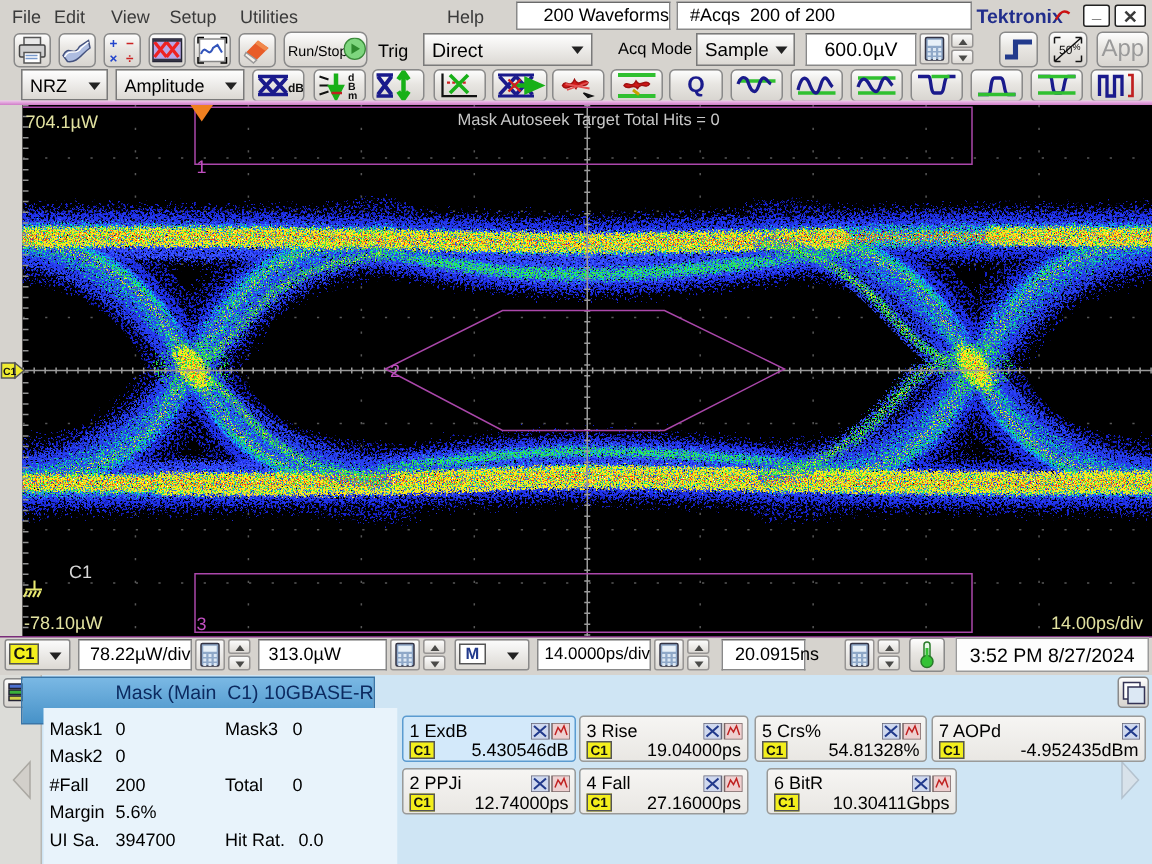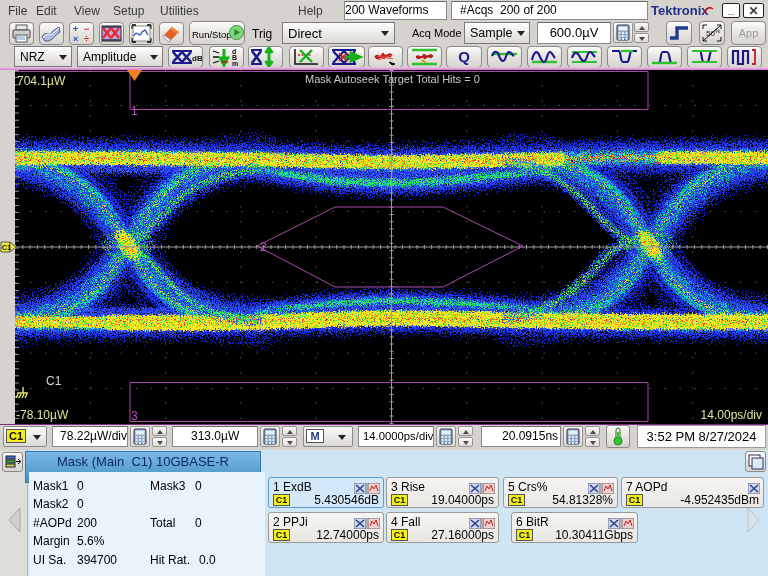--- a/index.html
+++ b/index.html
@@ -23,21 +23,21 @@
 <div id="app">
 
   <div class="abs" style="left:0;top:0;width:768px;height:21px;background:#d6d3ce;font-size:12px;color:#3a3a3a">
     <span class="abs" style="left:8px;top:4px">File</span>
     <span class="abs" style="left:36px;top:4px">Edit</span>
     <span class="abs" style="left:74px;top:4px">View</span>
     <span class="abs" style="left:113px;top:4px">Setup</span>
     <span class="abs" style="left:160px;top:4px">Utilities</span>
     <span class="abs" style="left:217px;top:20px">Applications</span>
     <span class="abs" style="left:298px;top:4px">Help</span>
-    <div class="wbox" style="left:344px;top:1px;width:103px;height:19px;font-size:12px;color:#000;text-align:left;line-height:17px">200 Waveforms</div>
+    <div class="wbox" style="left:344px;top:1px;width:103px;height:19px;font-size:12px;color:#000;text-align:right;line-height:17px">200 Waveforms</div>
     <div class="wbox" style="left:451px;top:1px;width:197px;height:19px;font-size:12px;color:#000;line-height:17px;padding-left:8px">#Acqs&nbsp; 200 of 200</div>
     <div class="abs" style="left:651px;top:3px;font-weight:bold;font-size:13px;color:#222e8c;letter-spacing:0px">Tektronix</div>
     <svg class="abs" style="left:703px;top:4px" width="12" height="12" viewBox="0 0 12 12">
         <path d="M1,9 Q5,1 10,5" fill="none" stroke="#cc1111" stroke-width="1.6"></path>
       </svg>
     <div class="abs" style="left:722px;top:3px;width:18px;height:15px;background:#fff;border:1px solid #222;border-radius:2px;text-align:center;line-height:10px;font-weight:bold;font-size:11px">_</div>
     <div class="abs" style="left:743px;top:3px;width:21px;height:15px;background:#fff;border:1px solid #222;border-radius:2px;text-align:center;line-height:14px;font-weight:bold;font-size:12px">✕</div>
   </div>
 
   <div class="abs" id="row2" style="left:0;top:21px;width:768px;height:25px;background:#d6d3ce">
@@ -123,21 +123,21 @@
         <div class="d"></div>
       </div>
     <div class="btn" style="left:666px;top:0px;width:26px;height:24px"><svg width="24" height="22" viewBox="0 0 24 22">
           <path d="M3,16 L10,16 L10,6 L21,6" fill="none" stroke="#223a8c" stroke-width="3.4"></path>
         </svg></div>
     <div class="btn" style="left:699px;top:0px;width:26px;height:24px"><svg width="24" height="22" viewBox="0 0 24 22">
           <path d="M3,19 L21,3 M3,3 l4,0 M3,3 l0,4 M21,19 l-4,0 M21,19 l0,-4 M21,3 l-4,0 M21,3 l0,4 M3,19 l4,0 M3,19 l0,-4" stroke="#111"></path>
           <text x="6" y="14" font-size="8" fill="#111">50</text>
           <text x="15" y="11" font-size="6" fill="#111">%</text>
         </svg></div>
-    <div class="btn" style="left:731px;top:0px;width:35px;height:24px;color:#9a9a9a;font-size:11px;text-align:center;line-height:22px">App</div>
+    <div class="btn" style="left:731px;top:0px;width:35px;height:24px;color:#9a9a9a;font-size:16px;text-align:center;line-height:22px">App</div>
   </div>
 
   <div class="abs" id="row3" style="left:0;top:46px;width:768px;height:22px;background:#d6d3ce">
     <div class="abs" style="left:14px;top:0px;width:58px;height:21px;background:linear-gradient(#fefefe,#dcd9d4);border:1px solid #7a7a7a;font-size:12px;color:#000">
       <span style="position:absolute;left:5px;top:3px">NRZ</span>
       <span style="position:absolute;right:4px;top:8px;border-left:4px solid transparent;border-right:4px solid transparent;border-top:5px solid #222"></span>
     </div>
     <div class="abs" style="left:77px;top:0px;width:86px;height:21px;background:linear-gradient(#fefefe,#dcd9d4);border:1px solid #7a7a7a;font-size:12px;color:#000">
       <span style="position:absolute;left:5px;top:3px">Amplitude</span>
       <span style="position:absolute;right:4px;top:8px;border-left:4px solid transparent;border-right:4px solid transparent;border-top:5px solid #222"></span>
@@ -524,21 +524,21 @@
             <rect x="11.5" y="12" width="2" height="2"></rect>
             <rect x="4.5" y="15" width="2" height="2"></rect>
             <rect x="8" y="15" width="2" height="2"></rect>
             <rect x="11.5" y="15" width="2" height="2"></rect>
           </g>
         </svg></div>
     <div class="spin" style="left:152px;top:2px">
         <div class="u"></div>
         <div class="d"></div>
       </div>
-    <div class="wbox" style="left:172px;top:2px;width:86px;height:21px;font-size:12px;line-height:19px;padding-left:18px">313.0µW</div>
+    <div class="wbox" style="left:172px;top:2px;width:86px;height:21px;font-size:12px;line-height:19px;padding-left:6px">313.0µW</div>
     <div class="calc" style="left:260px;top:2px"><svg width="18" height="19" viewBox="0 0 18 19">
           <rect x="3" y="2" width="12" height="15" rx="1" fill="#8fa8c8" stroke="#334"></rect>
           <rect x="4.5" y="3.5" width="9" height="4" fill="#e8f0f8"></rect>
           <g fill="#dde8f4">
             <rect x="4.5" y="9" width="2" height="2"></rect>
             <rect x="8" y="9" width="2" height="2"></rect>
             <rect x="11.5" y="9" width="2" height="2"></rect>
             <rect x="4.5" y="12" width="2" height="2"></rect>
             <rect x="8" y="12" width="2" height="2"></rect>
             <rect x="11.5" y="12" width="2" height="2"></rect>
@@ -568,21 +568,21 @@
             <rect x="11.5" y="12" width="2" height="2"></rect>
             <rect x="4.5" y="15" width="2" height="2"></rect>
             <rect x="8" y="15" width="2" height="2"></rect>
             <rect x="11.5" y="15" width="2" height="2"></rect>
           </g>
         </svg></div>
     <div class="spin" style="left:458px;top:2px">
         <div class="u"></div>
         <div class="d"></div>
       </div>
-    <div class="wbox" style="left:481px;top:2px;width:80px;height:21px;font-size:12px;line-height:19px;padding-left:20px">20.0915ns</div>
+    <div class="wbox" style="left:481px;top:2px;width:56px;height:21px;font-size:12px;line-height:19px;padding-left:8px">20.0915ns</div>
     <div class="calc" style="left:563px;top:2px"><svg width="18" height="19" viewBox="0 0 18 19">
           <rect x="3" y="2" width="12" height="15" rx="1" fill="#8fa8c8" stroke="#334"></rect>
           <rect x="4.5" y="3.5" width="9" height="4" fill="#e8f0f8"></rect>
           <g fill="#dde8f4">
             <rect x="4.5" y="9" width="2" height="2"></rect>
             <rect x="8" y="9" width="2" height="2"></rect>
             <rect x="11.5" y="9" width="2" height="2"></rect>
             <rect x="4.5" y="12" width="2" height="2"></rect>
             <rect x="8" y="12" width="2" height="2"></rect>
             <rect x="11.5" y="12" width="2" height="2"></rect>
@@ -607,29 +607,29 @@
     <div class="abs" style="left:0;top:0;width:28px;height:126px;background:#dcdcd8;border-right:1px solid #b8b8b4"></div>
     <div class="btn" style="left:2px;top:2px;width:21px;height:20px;border-radius:3px"><svg width="19" height="18" viewBox="0 0 19 18">
           <rect x="3" y="3" width="9" height="3" fill="#4a6fd0" stroke="#223"></rect>
           <rect x="3" y="7" width="9" height="3" fill="#3ab03a" stroke="#223"></rect>
           <rect x="3" y="11" width="9" height="3" fill="#d0d04a" stroke="#223"></rect>
           <path d="M13,8.5 l4,0 M15,6 l3,2.5 -3,2.5" stroke="#111" fill="none"></path>
         </svg></div>
     <svg class="abs" style="left:6px;top:56px" width="16" height="28" viewBox="0 0 16 28">
         <path d="M14,2 L3,14 L14,26 Z" fill="#d2cfca" stroke="#aaa8a2"></path>
       </svg>
-    <div class="abs" style="left:25px;top:1px;width:236px;height:32px;background:linear-gradient(#7ab8e4,#4792c8);border:1px solid #3a76a8;color:#0c2a60;font-size:13px;text-align:center;line-height:19px">Mask (Main&nbsp; C1) 10GBASE-R</div>
+    <div class="abs" style="left:14px;top:1px;width:236px;height:32px;background:linear-gradient(#7ab8e4,#4792c8);border:1px solid #3a76a8;color:#0c2a60;font-size:13px;text-align:right;line-height:19px">Mask (Main&nbsp; C1) 10GBASE-R</div>
     <div class="abs" style="left:29px;top:22px;width:236px;height:104px;background:#e8f3fb;color:#000;font-size:12px">
       <span class="abs" style="left:4px;top:7px">Mask1</span>
         <span class="abs" style="left:48px;top:7px">0</span>
       <span class="abs" style="left:121px;top:7px">Mask3</span>
         <span class="abs" style="left:166px;top:7px">0</span>
       <span class="abs" style="left:4px;top:25px">Mask2</span>
         <span class="abs" style="left:48px;top:25px">0</span>
-      <span class="abs" style="left:4px;top:44px">#AOPd</span>
+      <span class="abs" style="left:4px;top:44px">#Fall</span>
         <span class="abs" style="left:48px;top:44px">200</span>
       <span class="abs" style="left:121px;top:44px">Total</span>
         <span class="abs" style="left:166px;top:44px">0</span>
       <span class="abs" style="left:4px;top:62px">Margin</span>
         <span class="abs" style="left:48px;top:62px">5.6%</span>
       <span class="abs" style="left:4px;top:81px">UI Sa.</span>
         <span class="abs" style="left:48px;top:81px">394700</span>
       <span class="abs" style="left:121px;top:81px">Hit Rat.</span>
         <span class="abs" style="left:170px;top:81px">0.0</span>
     </div>

